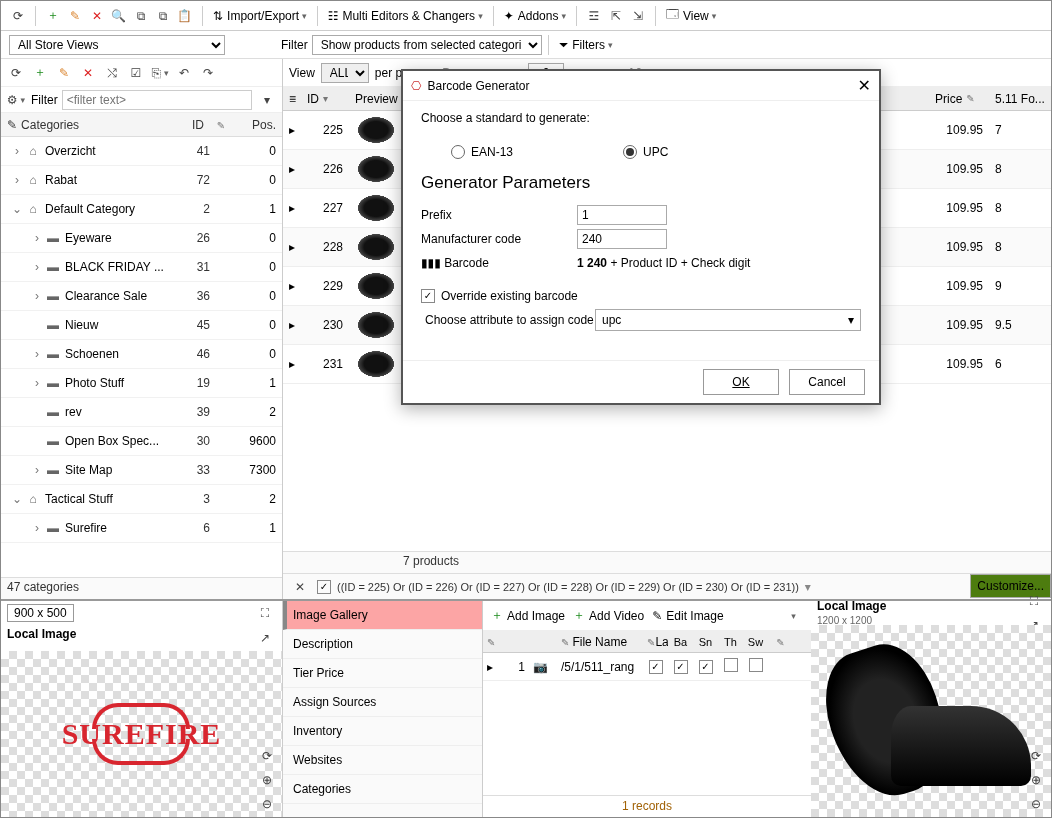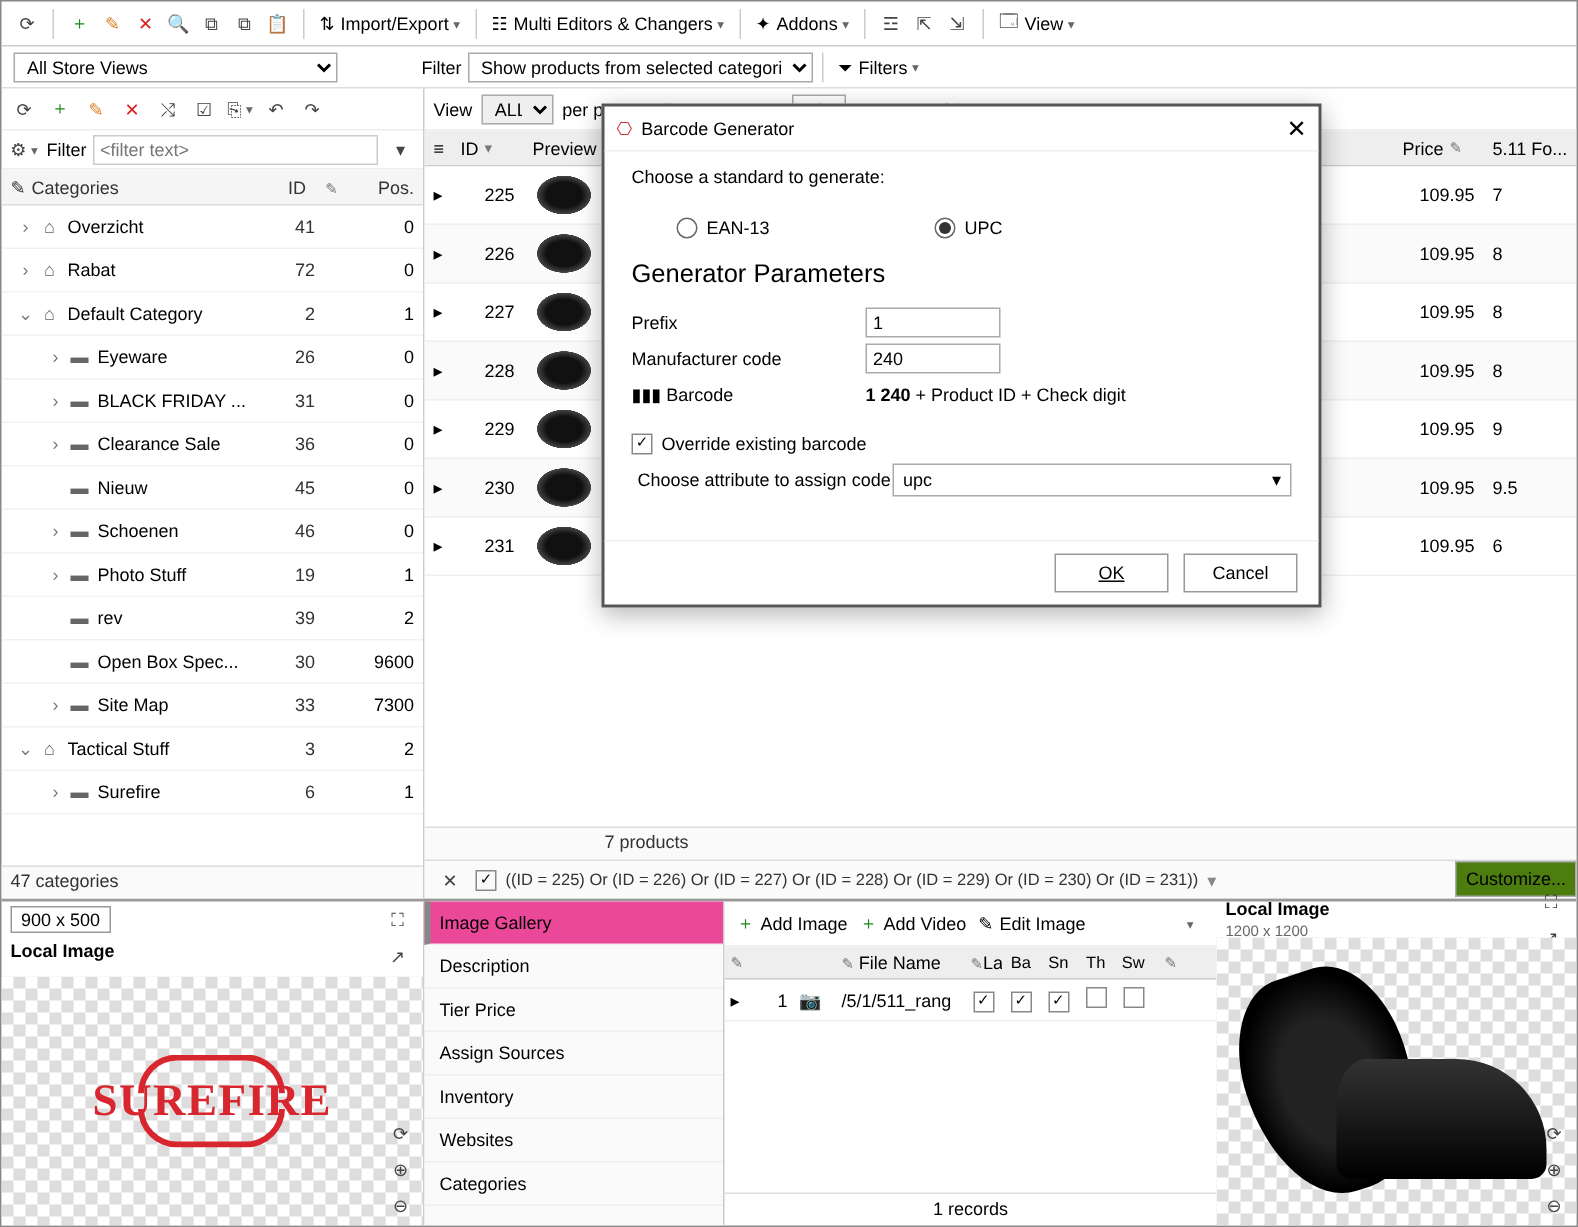--- a/index.html
+++ b/index.html
@@ -54,32 +54,32 @@
 .bl{flex:0 0 282px;border-right:1px solid #ccc;display:flex;flex-direction:column;}
 .bl-head{display:flex;align-items:center;justify-content:space-between;height:24px;padding:0 6px;}
 .bl-head .dim{border:1px solid #999;background:#fff;padding:1px 6px;}
 .bl-body{flex:1;background:repeating-conic-gradient(#ddd 0 25%,#fff 0 50%) 0 0/16px 16px;position:relative;display:flex;align-items:center;justify-content:center;}
 .brand{font-family:Georgia,serif;font-weight:900;font-size:30px;color:#d8262f;position:relative;letter-spacing:1px;}
 .brand::before{content:"";position:absolute;left:50%;top:-14px;width:90px;height:22px;border:4px solid #d8262f;border-bottom:none;border-radius:90px 90px 0 0;transform:translateX(-50%);} 
 .brand::after{content:"";position:absolute;left:50%;bottom:-14px;width:90px;height:22px;border:4px solid #d8262f;border-top:none;border-radius:0 0 90px 90px;transform:translateX(-50%);} 
 .bl-foot{display:flex;flex-direction:column;align-items:flex-end;gap:2px;padding:2px 4px;position:absolute;right:0;bottom:0;}
 .bm{flex:0 0 200px;border-right:1px solid #ccc;background:#fafafa;}
 .bm-tab{height:29px;padding:7px 10px;border-bottom:1px solid #eee;cursor:pointer;}
-.bm-tab.active{background:#ec4899;border-left:4px solid #888;padding-left:6px;}
+.bm-tab.active{background:#fca5a5;border-left:4px solid #888;padding-left:6px;}
 .bc{flex:1;display:flex;flex-direction:column;}
 .bc-tb{height:30px;display:flex;align-items:center;gap:8px;padding:0 8px;border-bottom:1px solid #eee;}
 .bc-tb .btn{display:flex;align-items:center;gap:4px;cursor:pointer;}
 .bc-grid-head{display:flex;background:#eee;height:22px;align-items:center;border-bottom:1px solid #ccc;}
 .bc-grid-head > div{padding:0 4px;font-size:11px;white-space:nowrap;overflow:hidden;}
 .fc-chk{width:22px;} .fc-n{width:24px;text-align:right;} .fc-ic{width:28px;} .fc-fn{width:86px;} .fc-sm{width:25px;text-align:center;}
 .bc-row{display:flex;height:28px;align-items:center;border-bottom:1px solid #eee;}
 .bc-row > div{padding:0 4px;}
 .cbx{width:14px;height:14px;border:1px solid #888;display:inline-block;}
 .cbx.chk::after{content:"✓";font-size:10px;display:block;text-align:center;line-height:12px;}
-.bc-foot{height:22px;text-align:center;padding-top:3px;color:#000000;border-top:1px solid #ddd;margin-top:auto;}
+.bc-foot{height:22px;text-align:center;padding-top:3px;color:#a16207;border-top:1px solid #ddd;margin-top:auto;}
 .br{flex:0 0 240px;position:relative;display:flex;flex-direction:column;}
 .br-head{display:flex;align-items:center;justify-content:space-between;height:24px;padding:0 6px;}
 .br-body{flex:1;background:repeating-conic-gradient(#ddd 0 25%,#fff 0 50%) 0 0/16px 16px;display:flex;align-items:center;justify-content:center;position:relative;}
 .shoe-big{width:200px;height:150px;position:relative;}
 .shoe-big .sole{position:absolute;left:0;top:0;width:110px;height:150px;background:radial-gradient(ellipse,#222 40%,#000 70%);border-radius:50px 50px 60px 60px/80px 80px 100px 100px;transform:rotate(-18deg);}
 .shoe-big .side{position:absolute;right:0;bottom:10px;width:140px;height:80px;background:linear-gradient(#333,#000);border-radius:20px 60px 10px 10px/30px 60px 10px 10px;}
 .modal{position:absolute;left:118px;top:10px;width:480px;height:336px;border:2px solid #555;background:#fff;display:flex;flex-direction:column;box-shadow:0 4px 16px rgba(0,0,0,.3);}
 .modal-head{display:flex;align-items:center;height:30px;padding:0 8px;gap:6px;border-bottom:1px solid #eee;}
 .modal-head .mt{font-size:12px;}
 .modal-head .x{margin-left:auto;font-size:16px;cursor:pointer;}

